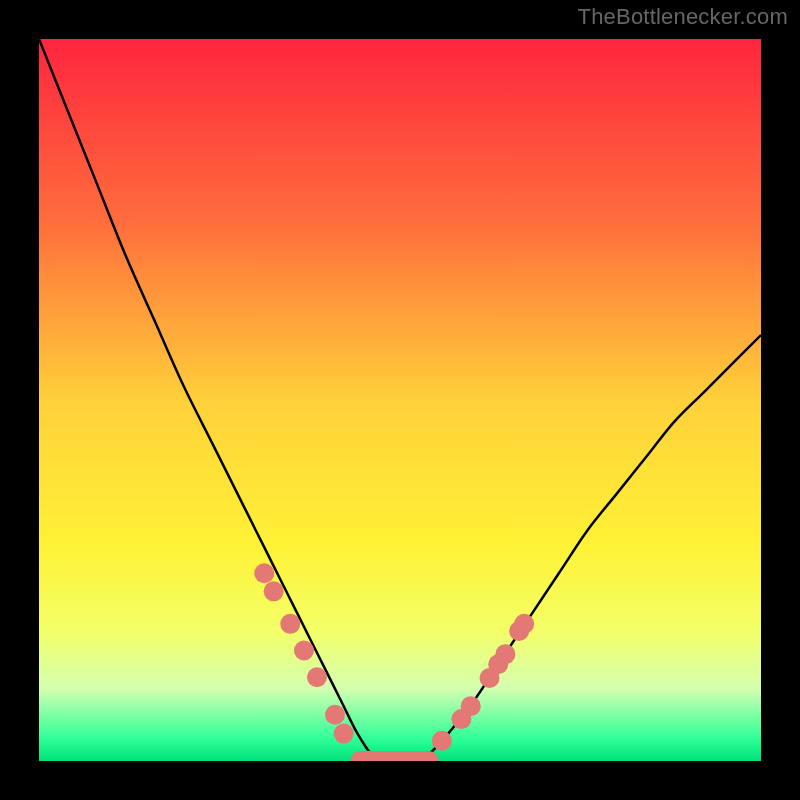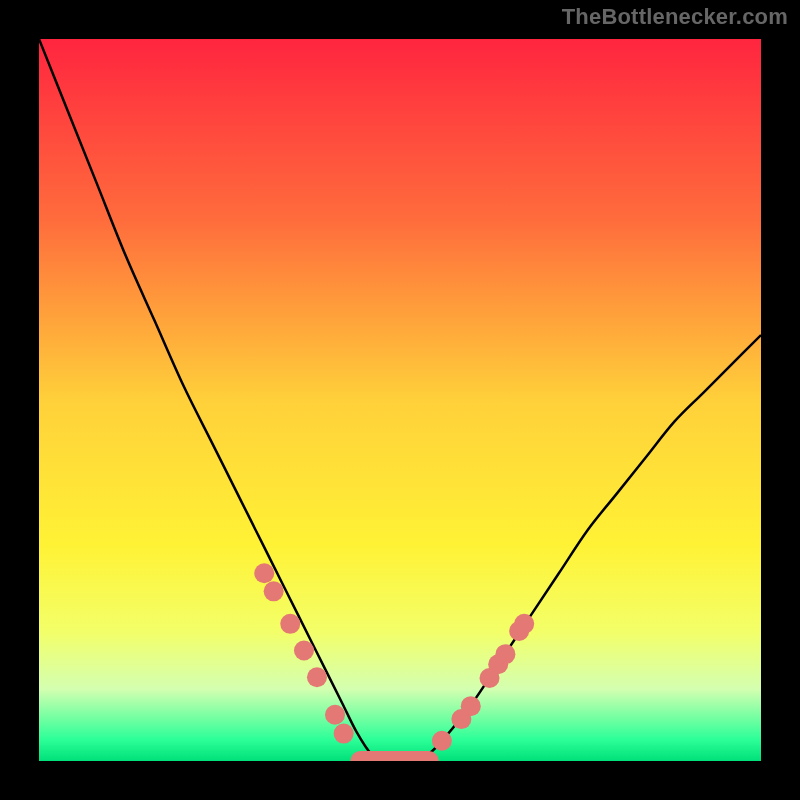--- a/index.html
+++ b/index.html
@@ -24,21 +24,21 @@
     width: 722px;
     height: 722px;
   }
   .watermark {
     position: absolute;
     top: 4px;
     right: 12px;
     color: #666666;
     font-size: 22px;
     letter-spacing: 0.2px;
-    font-weight: 700;
+    font-weight: 400;
   }
 </style>
 </head>
 <body>
 
 <div class="outer">
   <div class="watermark">TheBottlenecker.com</div>
   <svg class="plot" viewBox="0 0 722 722" width="722" height="722">
     <defs>
       <linearGradient id="bg-grad" x1="0" y1="0" x2="0" y2="1">

